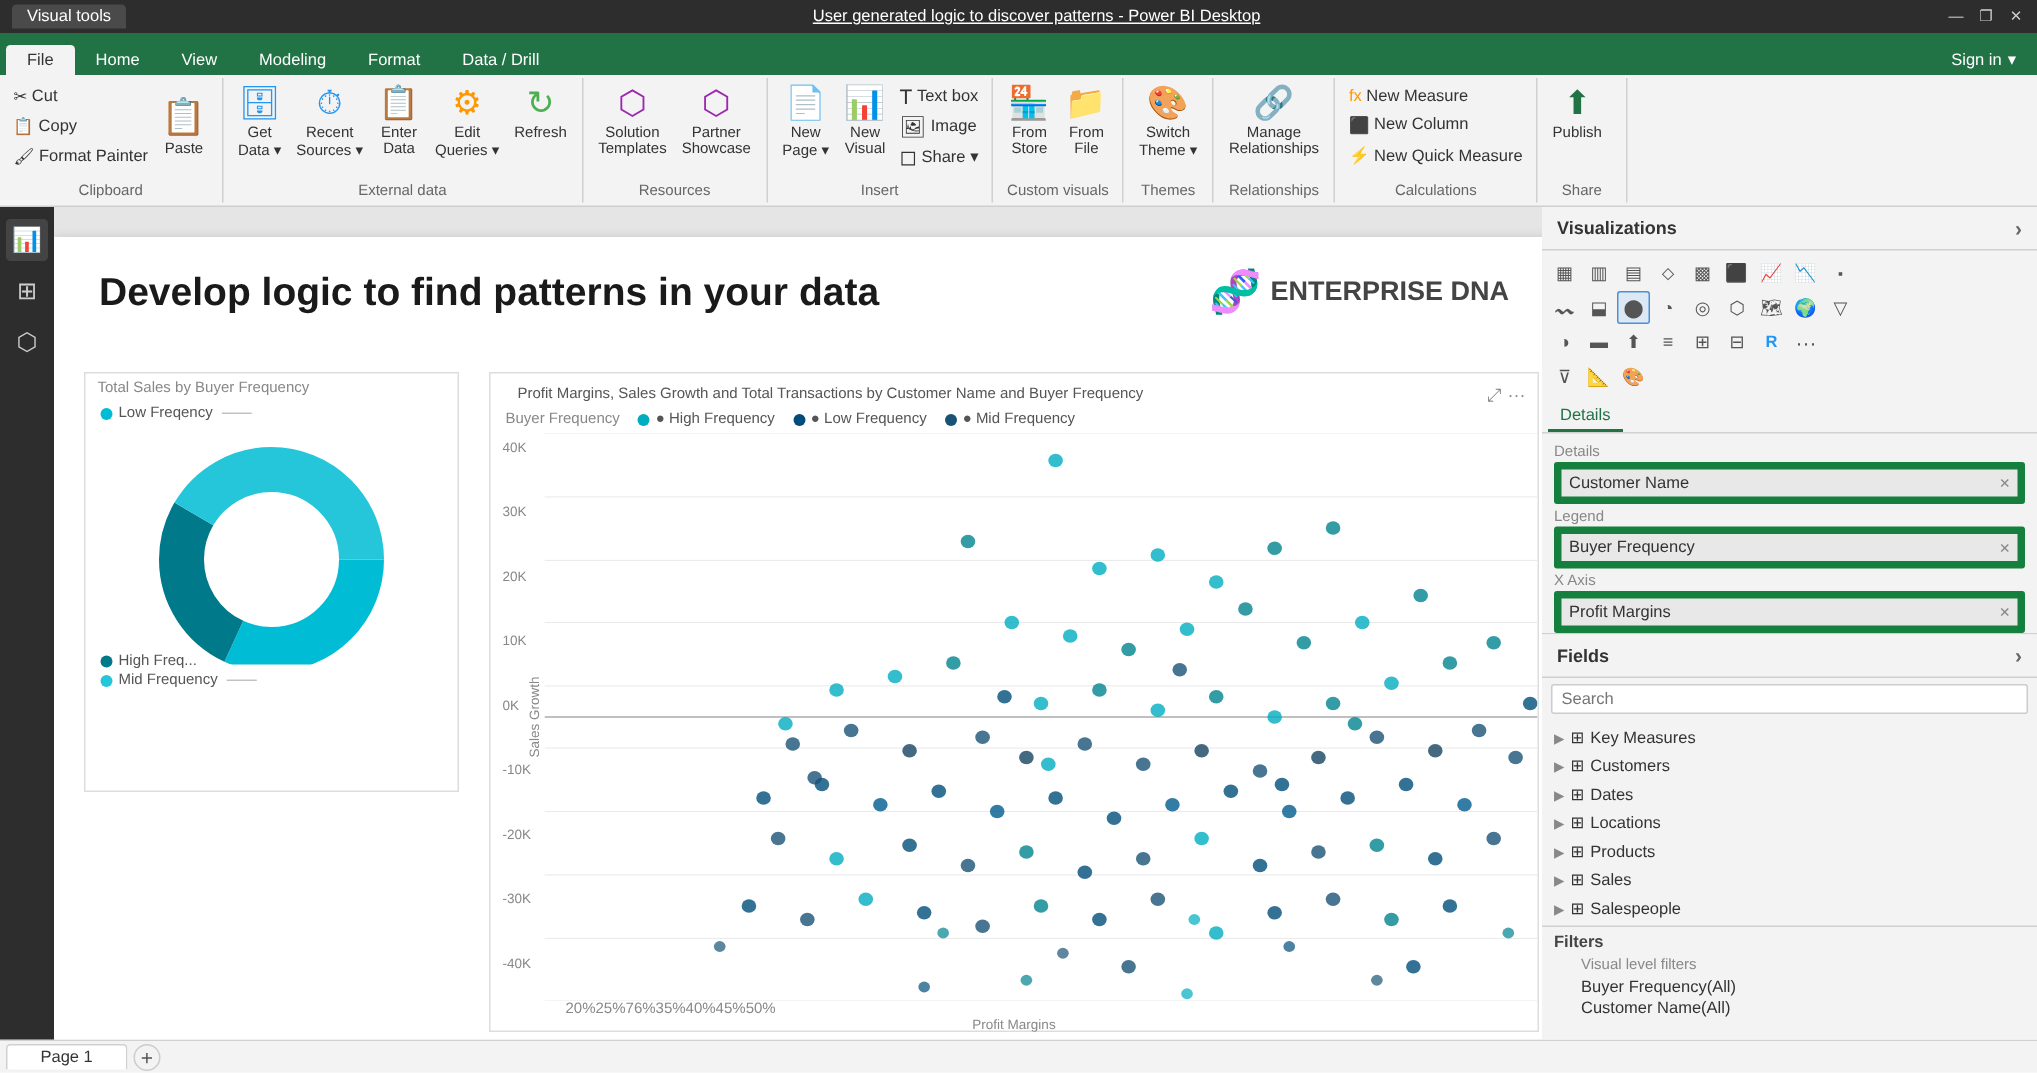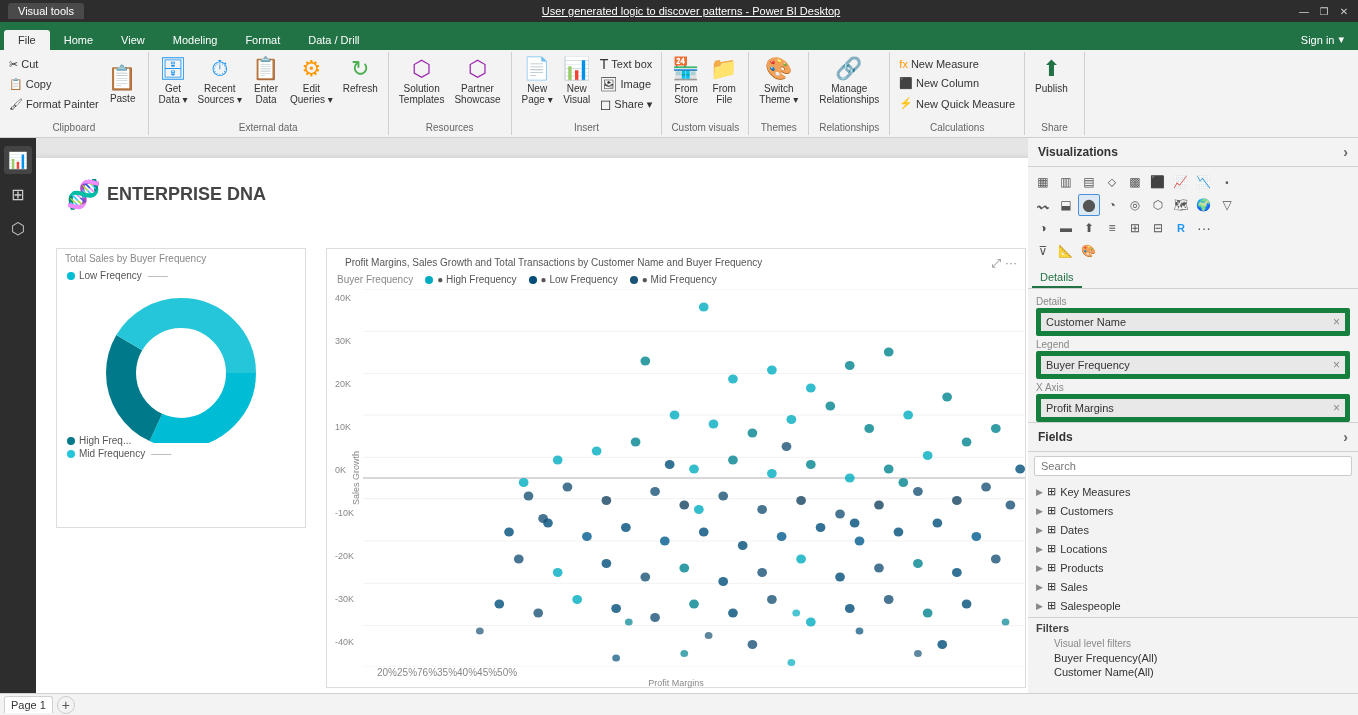--- a/index.html
+++ b/index.html
@@ -332,21 +332,21 @@
     #bottom-bar {
       height: 22px;
       background: #f3f3f3;
       border-top: 1px solid #d0d0d0;
       display: flex;
       align-items: center;
       padding: 0 4px;
       gap: 4px;
     }
     .page-tab {
-      padding: 2px 6px;
+      padding: 2px 22px;
       border: 1px solid #d0d0d0;
       border-bottom: none;
       border-radius: 3px 3px 0 0;
       font-size: 11px;
       cursor: pointer;
       background: #e5e5e5;
       color: #333;
     }
     .page-tab.active { background: #fff; }
     .add-page {
@@ -569,20 +569,21 @@
   <div id="left-nav">
     <div class="nav-icon active">📊</div>
     <div class="nav-icon">⊞</div>
     <div class="nav-icon">⬡</div>
   </div>
 
   <div id="canvas-area">
     <div id="canvas">
 
       <div id="canvas-title">
+        <span style="max-width:600px;">Develop logic to find patterns in your data</span>
         <div class="enterprise-dna-logo">
           <span style="font-size:28px; color:#888;">🧬</span>
           <span>ENTERPRISE DNA</span>
         </div>
       </div>
 
       <div id="donut-area">
         <div class="chart-title-small">Total Sales by Buyer Frequency</div>
 
         <div style="padding: 2px 10px; font-size:10px; color:#555; display:flex; flex-direction:column; gap:2px;">

